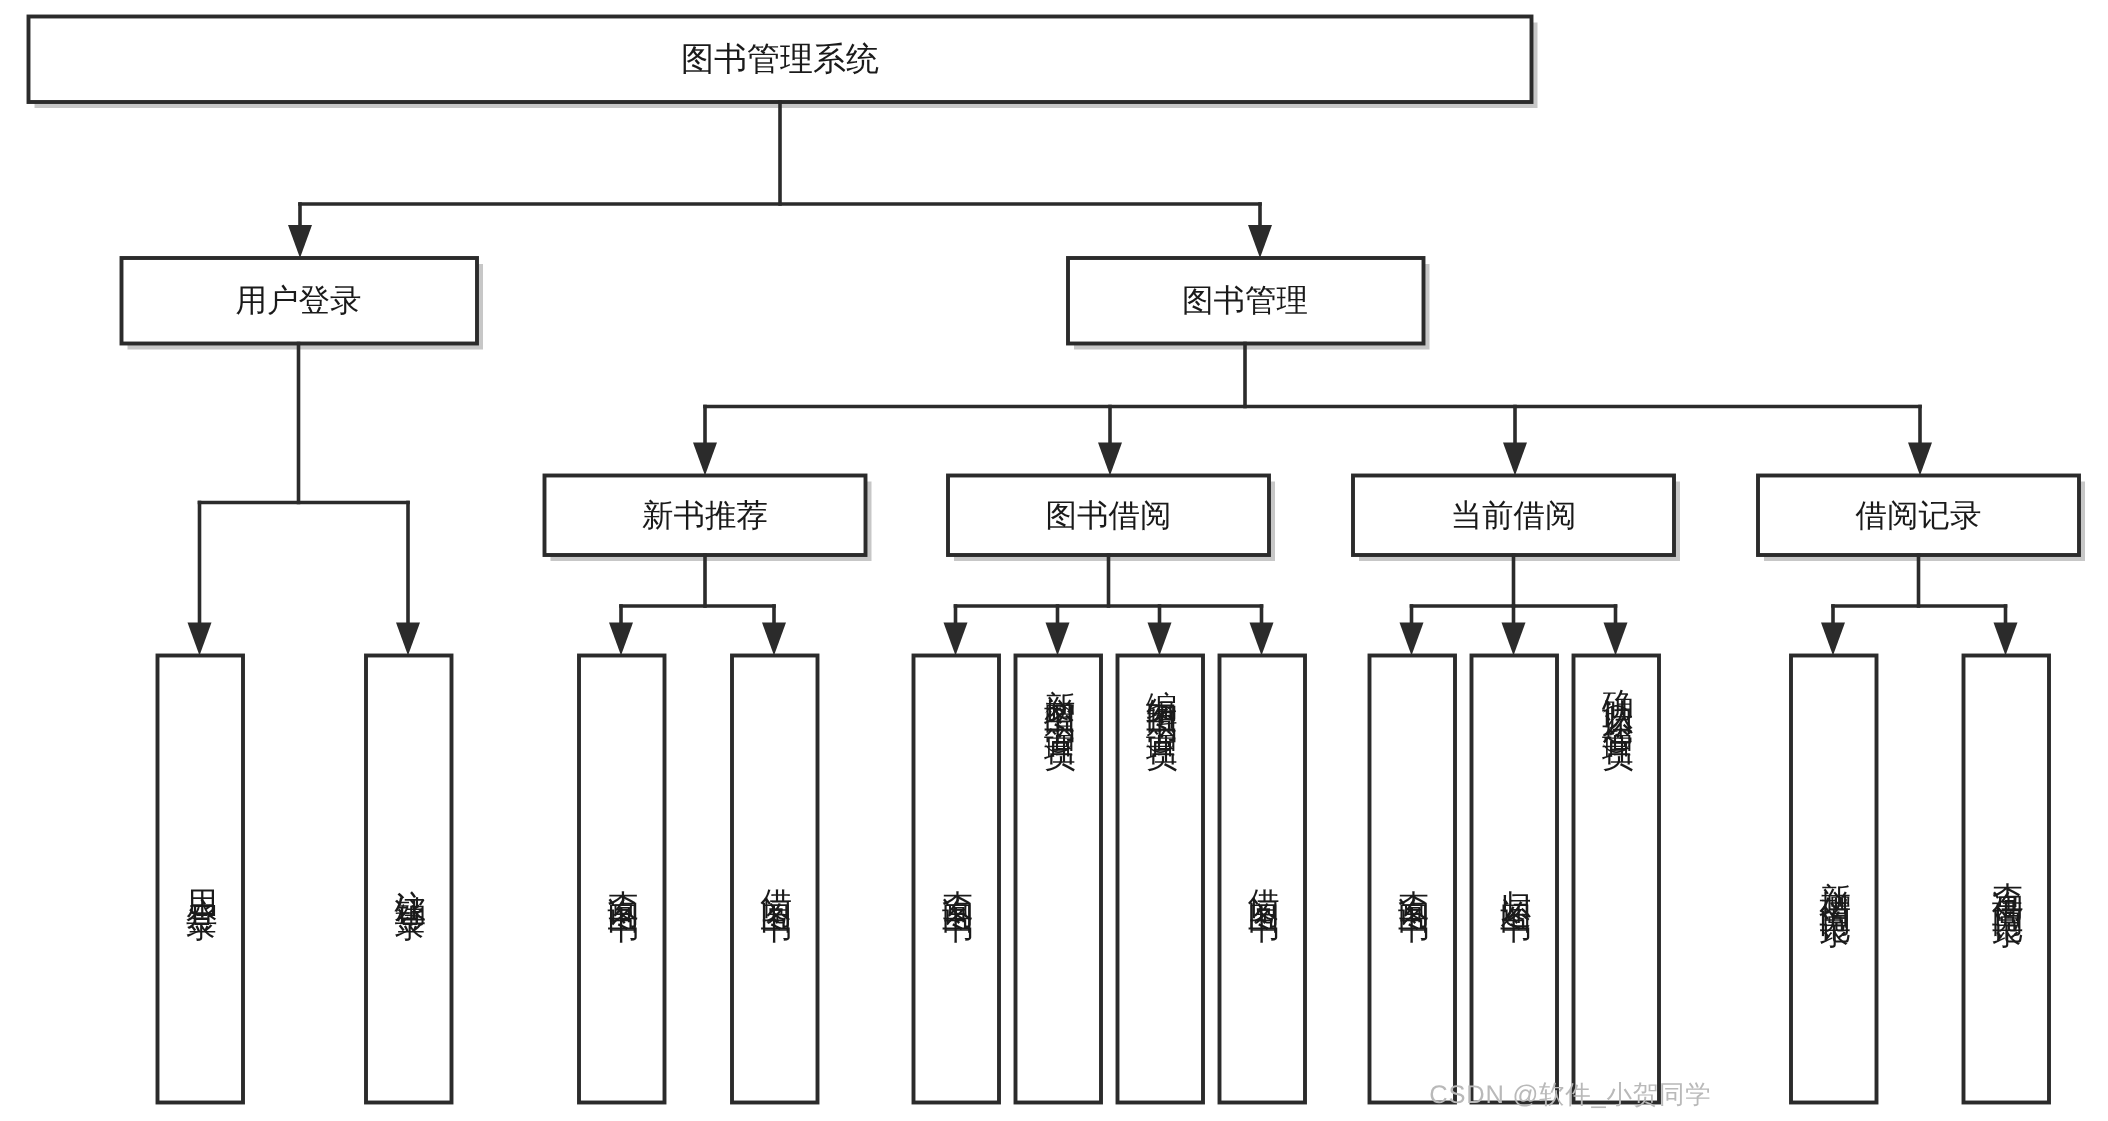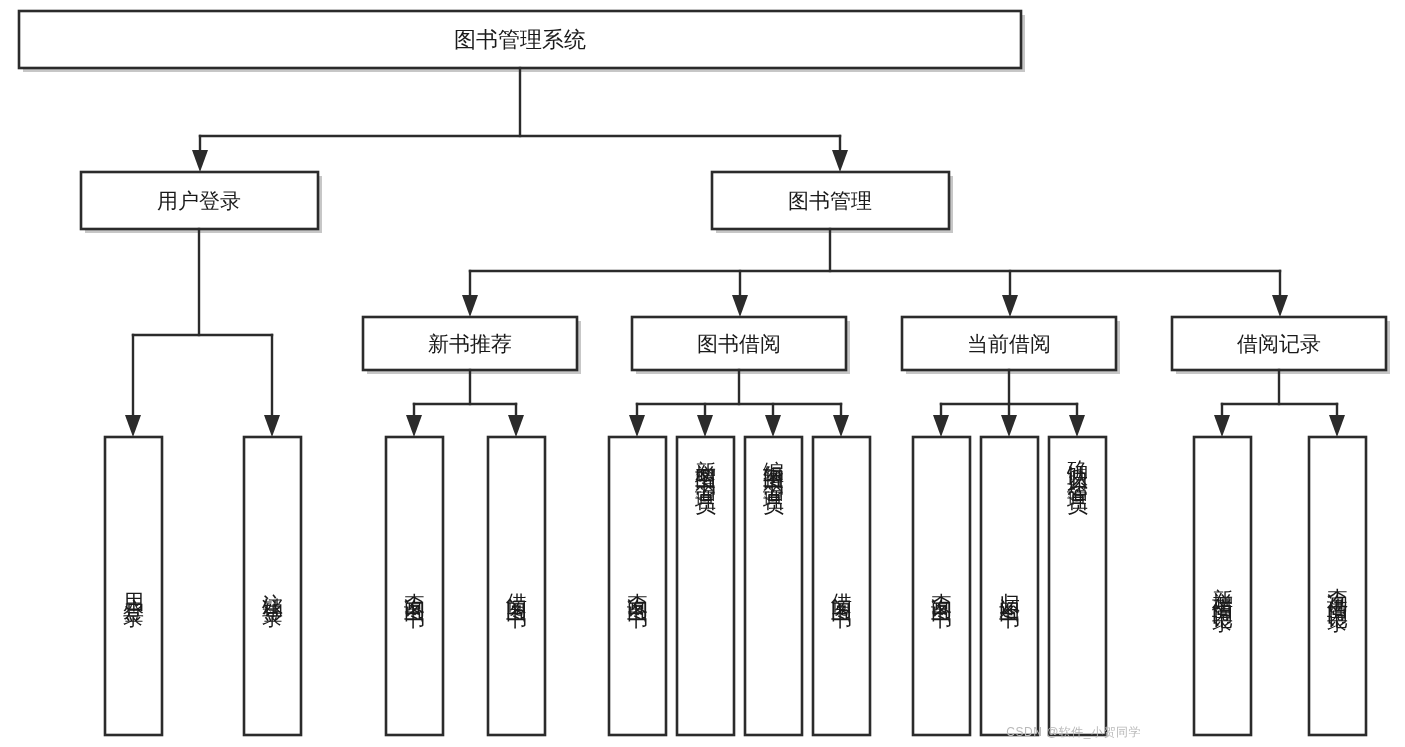--- a/index.html
+++ b/index.html
@@ -72,21 +72,21 @@
     color: #1a1a1a;
     white-space: nowrap;
     pointer-events: none;
     user-select: none;
   }
   #watermark {
     position: absolute;
     right: 10px;
     bottom: 6px;
     font-family: "Liberation Sans", "DejaVu Sans", sans-serif;
-    font-size: 12px;
+    font-size: 17px;
     color: #b9b9b9;
     letter-spacing: 0.5px;
     white-space: nowrap;
     pointer-events: none;
     user-select: none;
   }
 </style>
 </head>
 <body>
 

